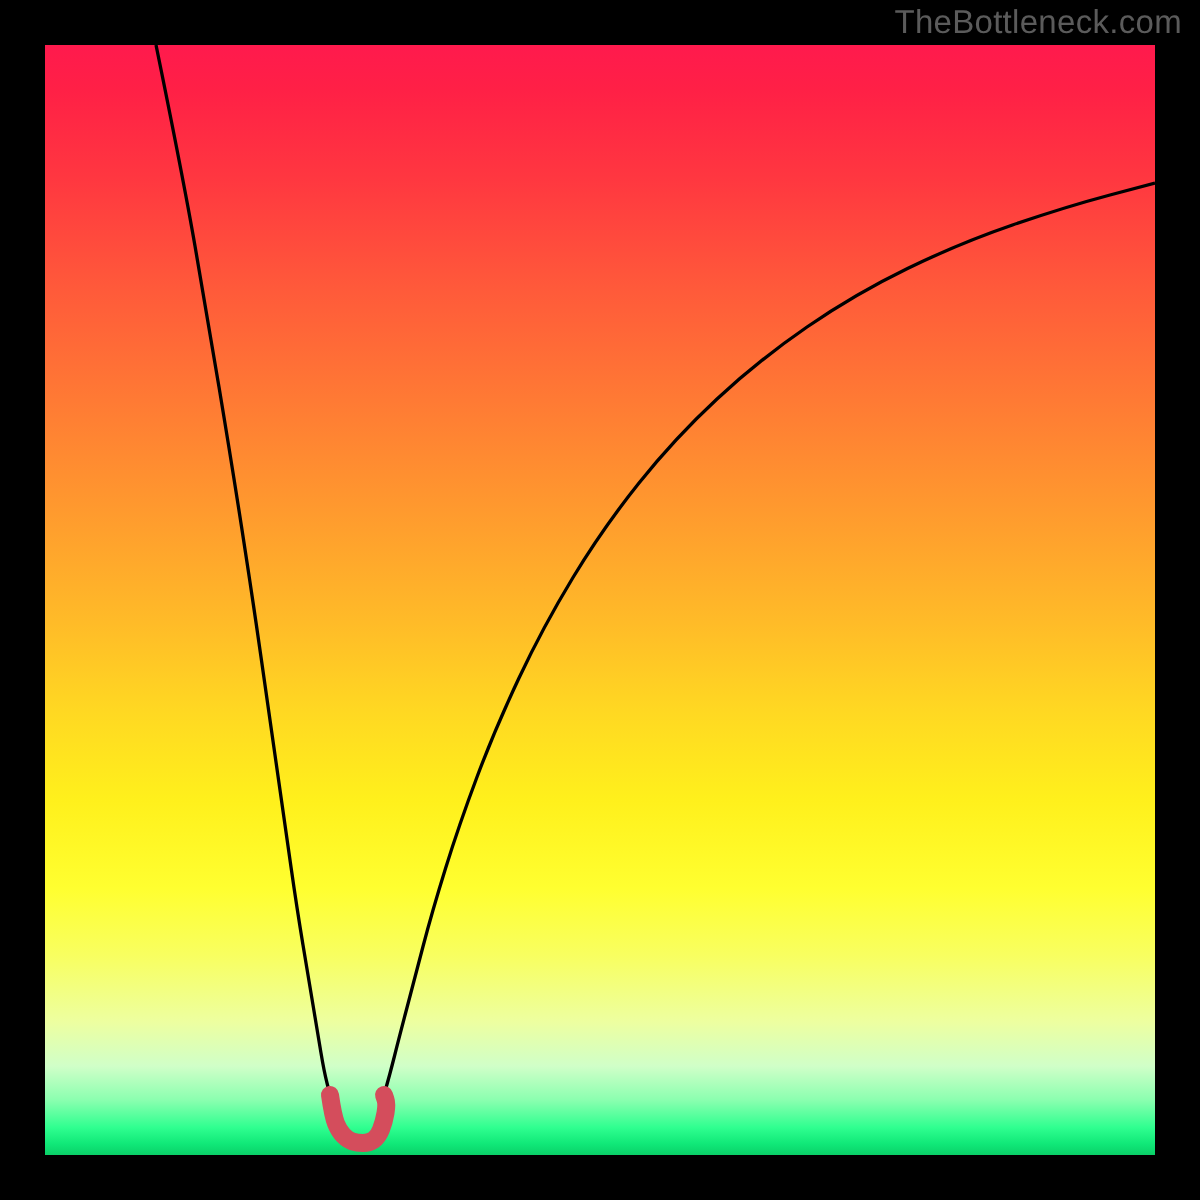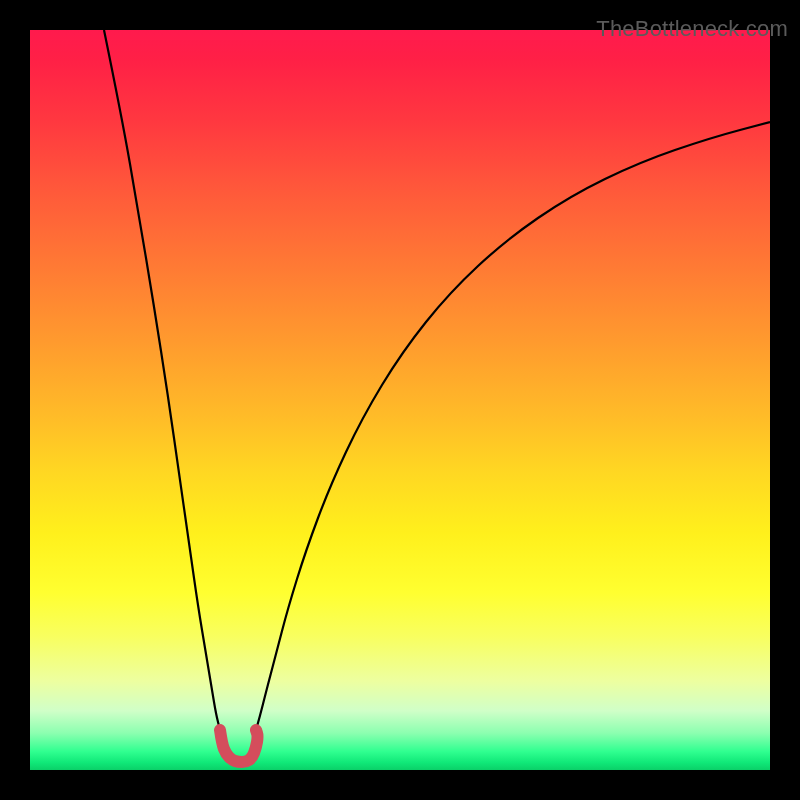--- a/index.html
+++ b/index.html
@@ -44,21 +44,21 @@
       #edffa0 88%,
       #d0ffc8 92%,
       #8cffb0 95%,
       #30ff90 97.5%,
       #10e878 99%,
       #0ad068 100%
     );
   }
   .watermark {
     position: absolute;
-    top: 16px;
+    top: 2px;
     right: 12px;
     color: #5b5b5b;
     font-size: 22px;
     font-weight: 500;
     letter-spacing: 0.2px;
     user-select: none;
   }
   svg.curve-layer {
     position: absolute;
     inset: 0;

